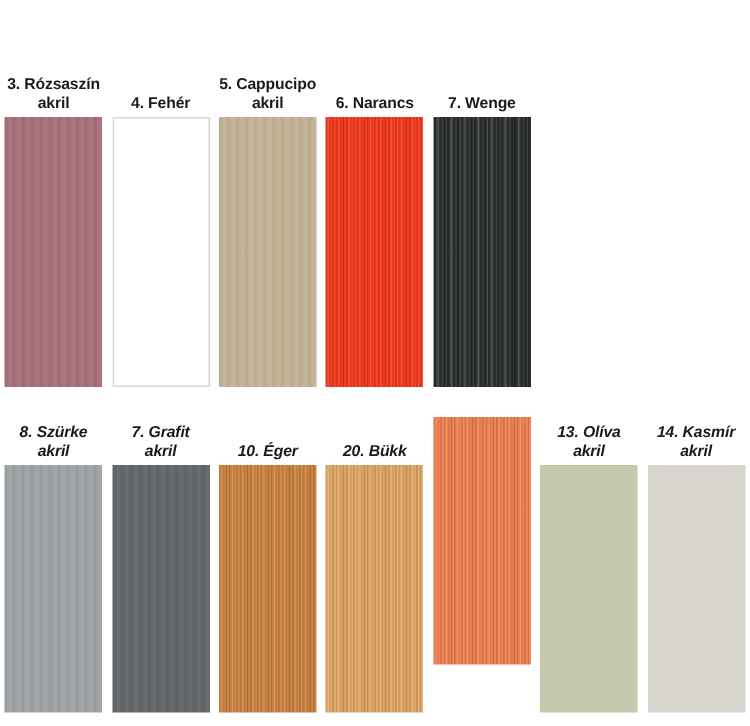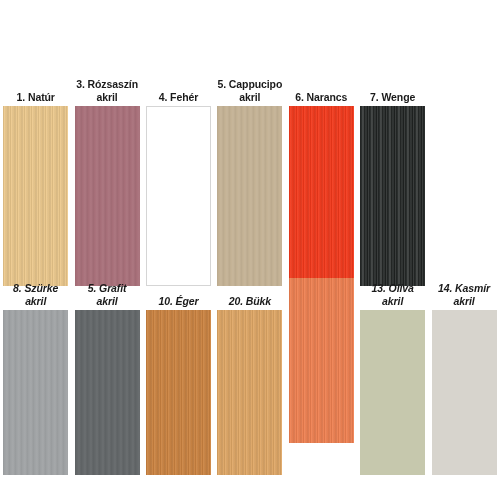--- a/index.html
+++ b/index.html
@@ -55,21 +55,21 @@
     font-size: 10.5px;
     font-weight: bold;
     color: #1a1a1a;
     line-height: 12.5px;
     text-align: center;
     padding: 0 2px 3px 2px;
     box-sizing: border-box;
     white-space: pre-line;
     letter-spacing: -0.1px;
   }
-  #row-top .swatch-label    { height: 32px; display: flex; align-items: flex-end; justify-content: center; margin-top: 28px; }
+  #row-top .swatch-label    { height: 32px; display: flex; align-items: flex-end; justify-content: center; }
   #row-bottom .swatch-label { height: 32px; display: flex; align-items: flex-end; justify-content: center; }
 
   
   .swatch-chip {
     position: relative;
     width: 65px;
     margin: 0 auto;
     overflow: hidden;
     box-sizing: border-box;
   }
@@ -128,26 +128,20 @@
     pointer-events: none;
   }
 </style>
 </head>
 <body>
 
 <div id="swatch-chart">
 
   <div class="swatch-row" id="row-top">
       <div class="swatch-cell">
-        <div class="swatch-label">1. Natúr</div>
-        <div class="swatch-chip" style="background: rgb(237, 201, 140);">
-          <div class="grain wood"></div>
-        </div>
-      </div>
-      <div class="swatch-cell">
         <div class="swatch-label">3. Rózsaszín
 akril</div>
         <div class="swatch-chip" style="background: rgb(168, 112, 122);">
           <div class="grain soft"></div>
         </div>
       </div>
       <div class="swatch-cell">
         <div class="swatch-label">4. Fehér</div>
         <div class="swatch-chip" style="background: rgb(255, 255, 255);">
           <div class="grain flat"></div>
@@ -176,21 +170,21 @@
     </div>
   <div class="swatch-row" id="row-bottom">
       <div class="swatch-cell">
         <div class="swatch-label">8. Szürke
 akril</div>
         <div class="swatch-chip" style="background: rgb(160, 163, 165);">
           <div class="grain soft"></div>
         </div>
       </div>
       <div class="swatch-cell">
-        <div class="swatch-label">5. Grafit
+        <div class="swatch-label">7. Grafit
 akril</div>
         <div class="swatch-chip" style="background: rgb(99, 103, 105);">
           <div class="grain soft"></div>
         </div>
       </div>
       <div class="swatch-cell">
         <div class="swatch-label">10. Éger</div>
         <div class="swatch-chip" style="background: rgb(204, 131, 64);">
           <div class="grain wood"></div>
         </div>

